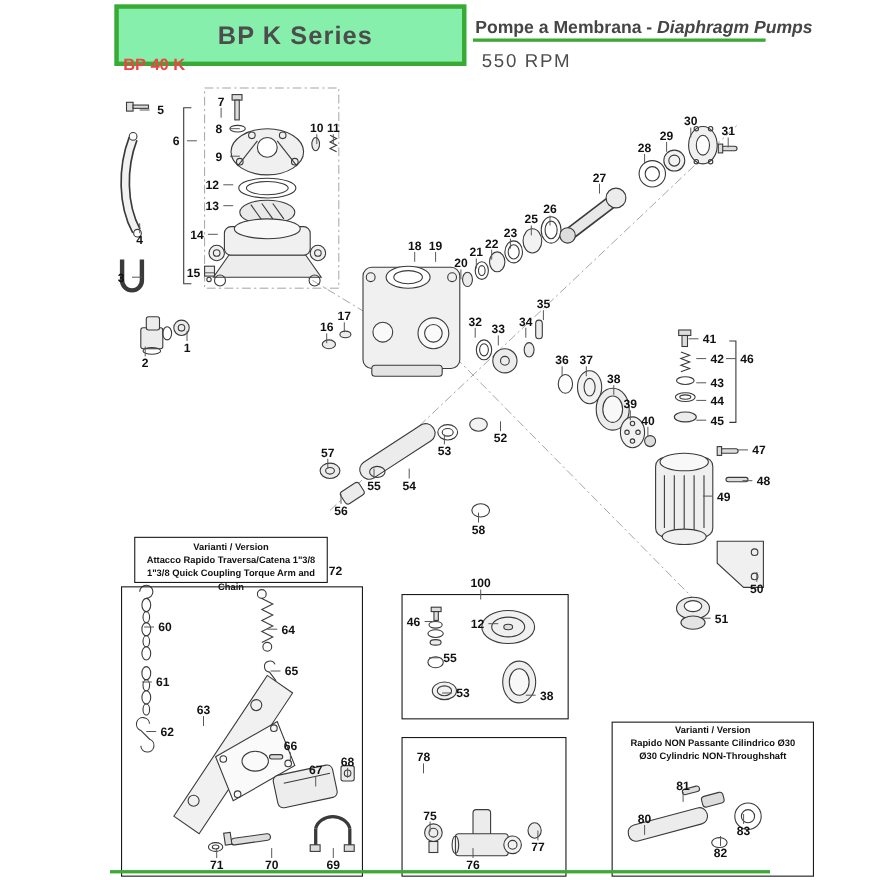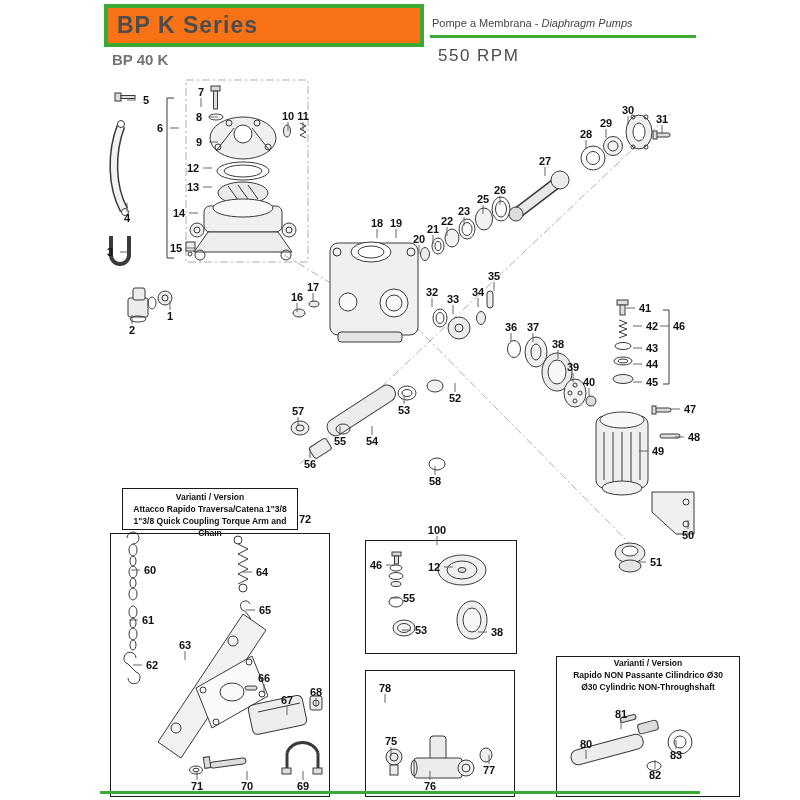--- a/index.html
+++ b/index.html
@@ -1,21 +1,21 @@
 <!DOCTYPE html>
 <html><head>
 <meta charset="utf-8">
 <style>
   *{margin:0;padding:0;box-sizing:border-box;}
   body{background:#fff;}
   .page{position:relative;width:800px;height:800px;background:#fff;font-family:"Liberation Sans",sans-serif;overflow:hidden;}
-  .series-box{position:absolute;left:104px;top:4px;width:320px;height:43px;border:4px solid #3BAA35;display:flex;align-items:center;padding-left:9px;background:#f97316;}
+  .series-box{position:absolute;left:104px;top:4px;width:320px;height:56px;border:4px solid #3BAA35;display:flex;align-items:center;padding-left:9px;background:#86efac;justify-content:center;}
   .series-text{font-size:23px;font-weight:bold;color:#4d4d4d;letter-spacing:1px;}
-  .model-text{position:absolute;left:112px;top:51px;font-size:15px;font-weight:bold;color:#737373;}
-  .type-line{position:absolute;left:432px;top:17px;font-size:11px;font-weight:normal;color:#454545;}
+  .model-text{position:absolute;left:112px;top:51px;font-size:15px;font-weight:bold;color:#ef4444;}
+  .type-line{position:absolute;left:432px;top:17px;font-size:16px;font-weight:bold;color:#454545;}
   .type-line .it{font-style:italic;}
   .green-rule{position:absolute;background:#3BAA35;}
   .top-rule{left:430px;top:35px;width:266px;height:3px;}
   .bottom-rule{left:100px;top:791px;width:600px;height:3px;}
   .rpm-text{position:absolute;left:438px;top:46px;font-size:17px;font-weight:normal;color:#4d4d4d;letter-spacing:1.5px;}
   #diagram,#callout-layer{position:absolute;left:0;top:0;}
   #callout-layer text{font-size:11px;font-weight:bold;fill:#111;text-anchor:middle;font-family:"Liberation Sans",sans-serif;}
   #callout-layer .leader{stroke:#555;stroke-width:0.9;}
   .axis{stroke:#999;stroke-dasharray:8 3 2 3;stroke-width:0.8;fill:none;}
   .obox{position:absolute;border:1px solid #1a1a1a;}

